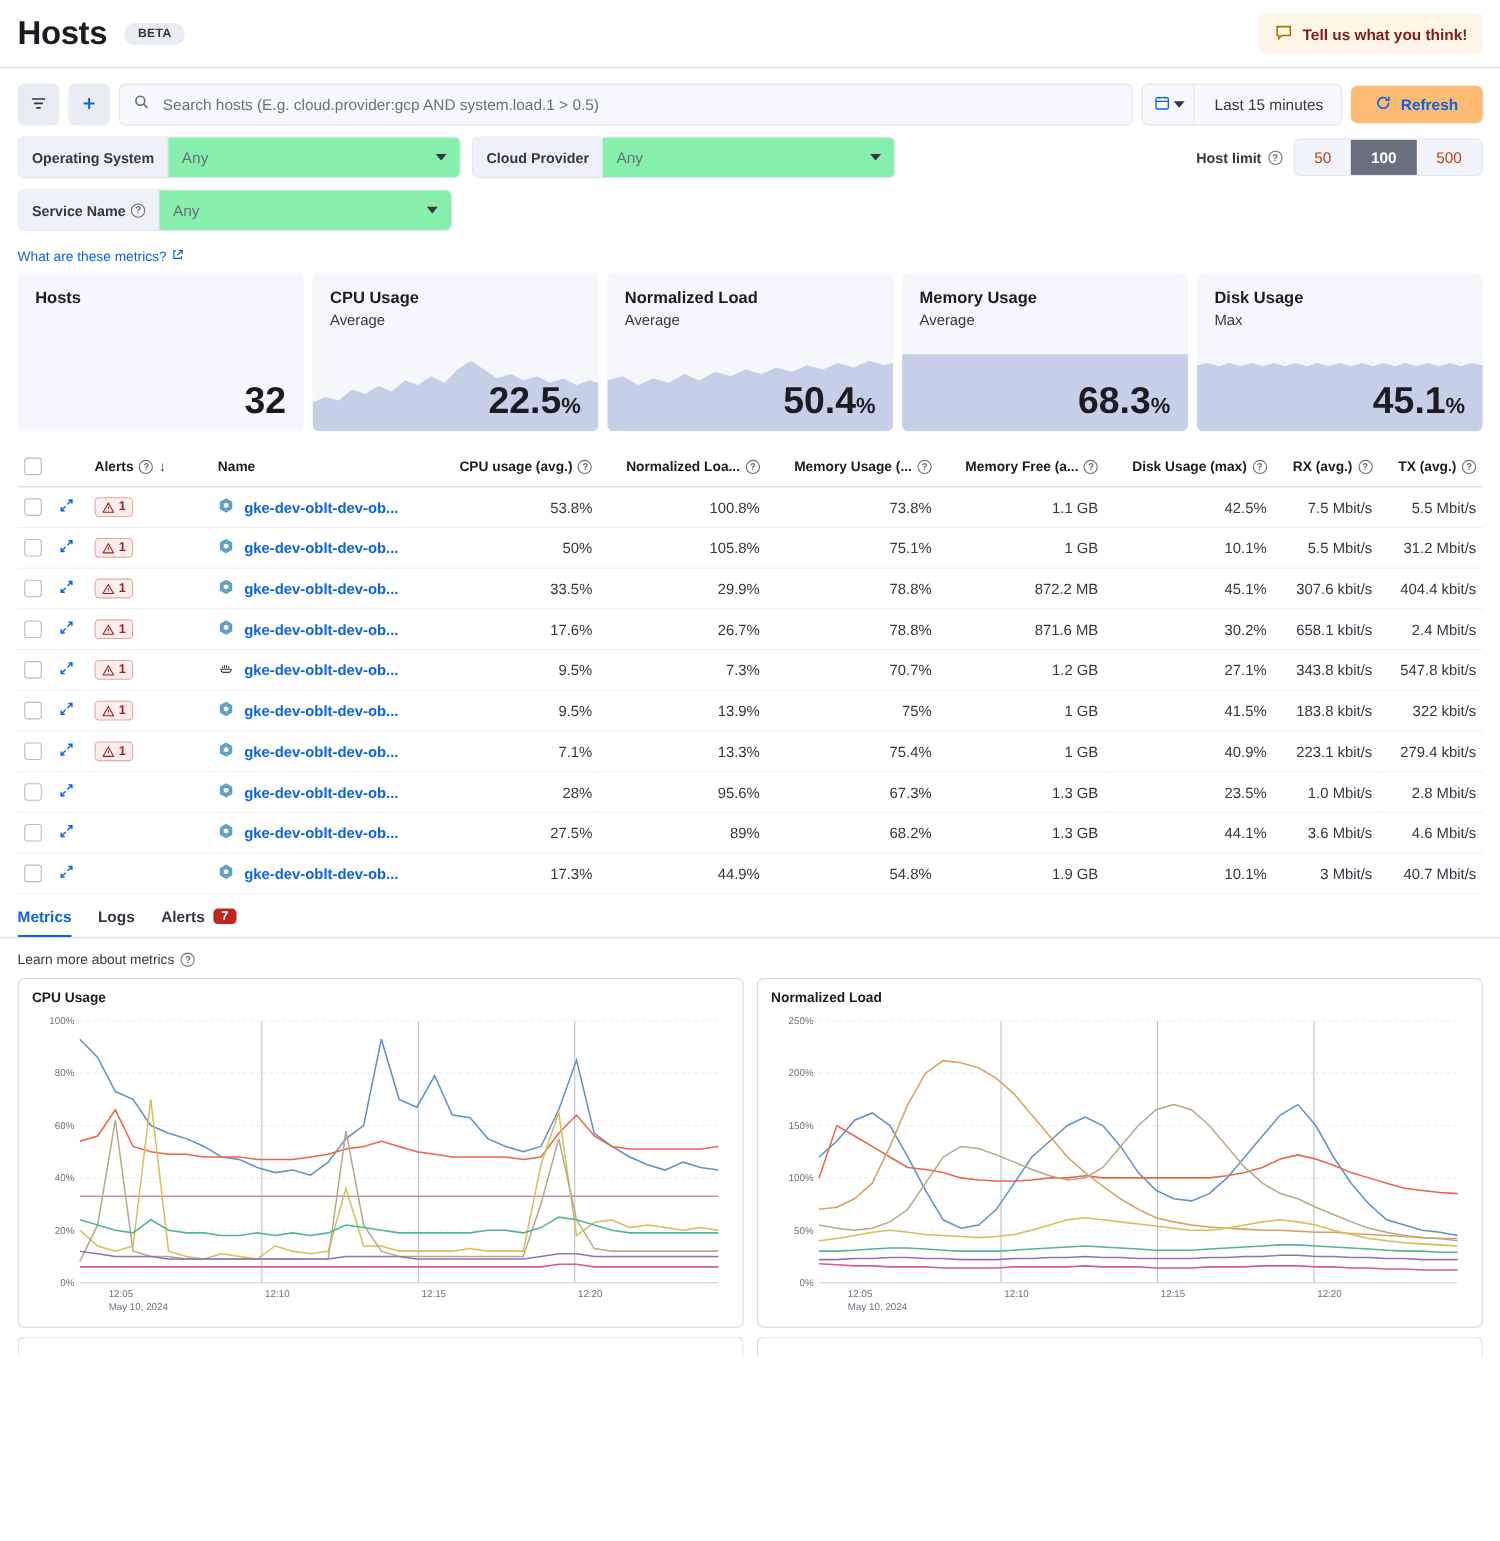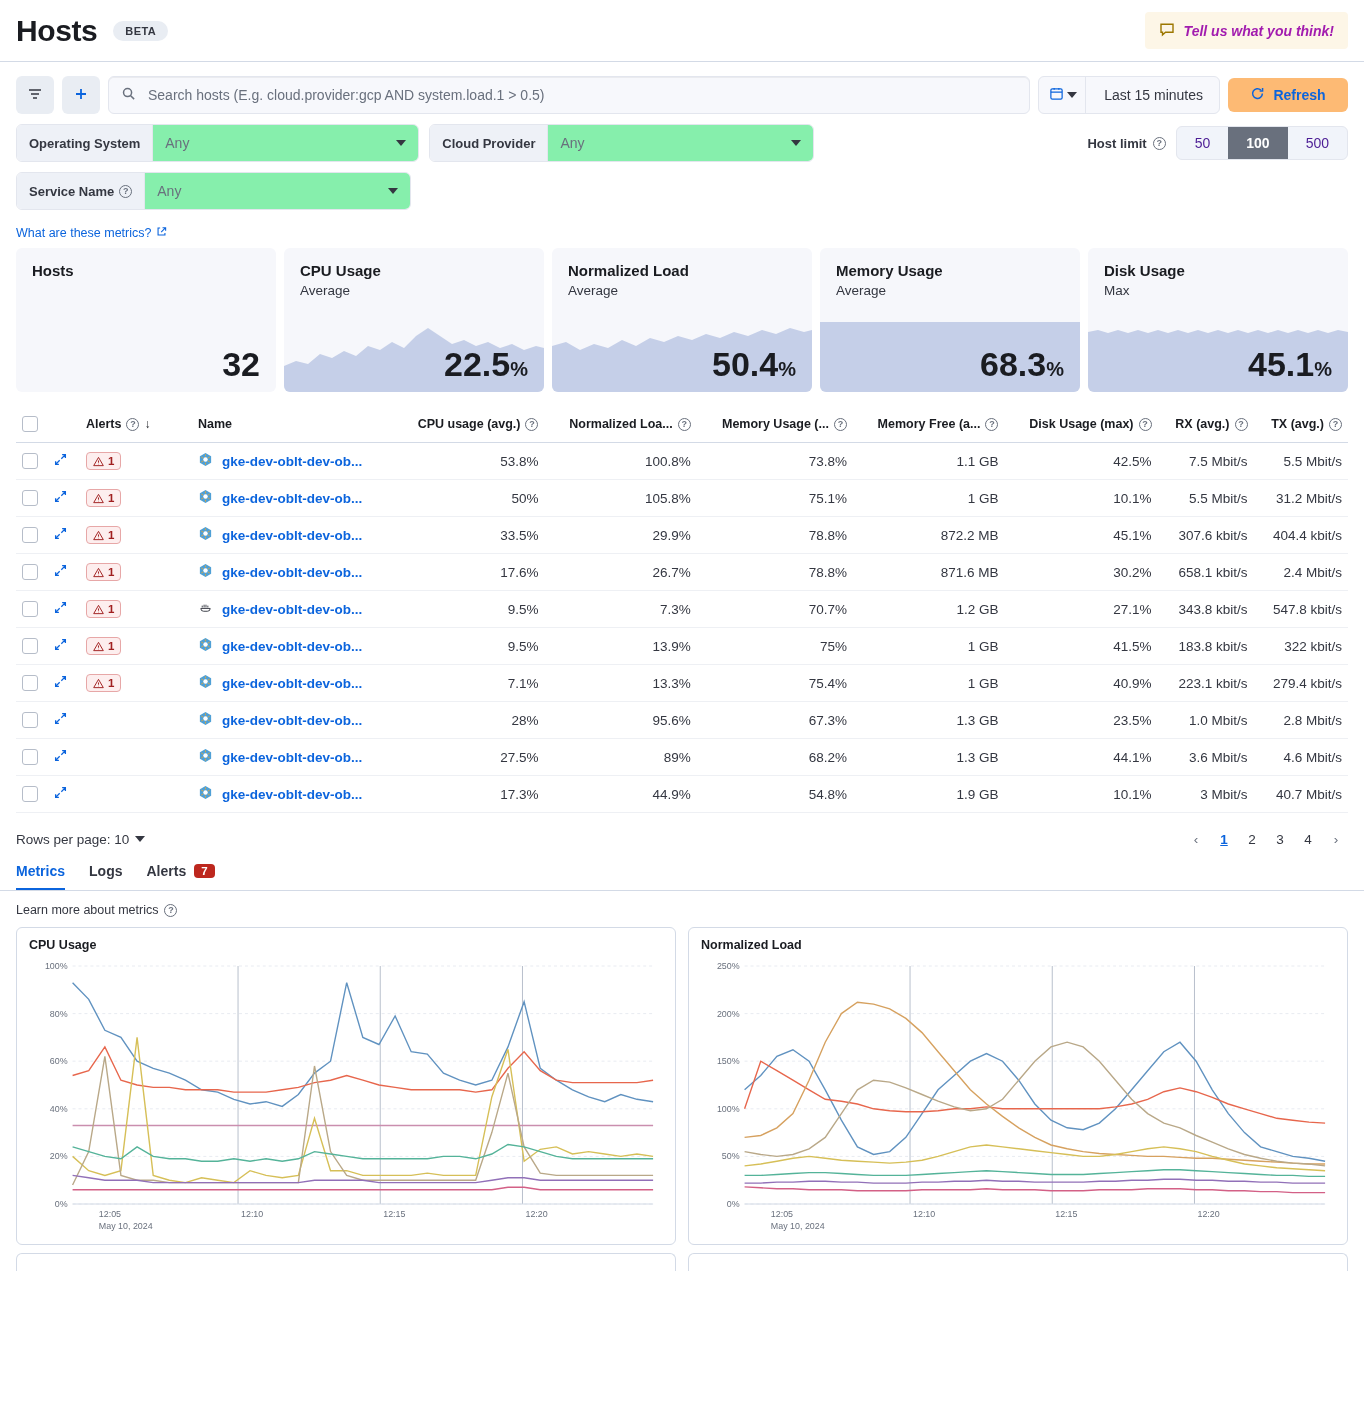--- a/index.html
+++ b/index.html
@@ -25,21 +25,21 @@
     background: #e9edf3; color: #343741;
     border-radius: 12px; padding: 4px 12px;
     font-size: 11px; font-weight: 700; letter-spacing: 0.4px;
   }
   .feedback {
     margin-left: auto;
     background: #fdf6e7;
     border-radius: 4px;
     padding: 9px 14px;
     display: flex; align-items: center; gap: 9px;
-    color: #a21caf; font-size: 14px; font-weight: 700; font-style: italic;
+    color: #7f1d1d; font-size: 14px; font-weight: 700;
   }
   .feedback svg { width: 16px; height: 16px; }
 
   
   .controls { padding: 14px 16px 0 16px; }
   .row1 { display: flex; align-items: center; gap: 8px; }
   .icon-btn {
     width: 38px; height: 38px; border-radius: 6px;
     background: #e9edf3; border: none;
     display: flex; align-items: center; justify-content: center;
@@ -114,21 +114,21 @@
   }
   .host-limit {
     margin-left: auto; display: flex; align-items: center; gap: 10px;
   }
   .host-limit-label { font-size: 13px; font-weight: 700; color: #343741; display: flex; gap: 6px; align-items: center; }
   .seg {
     display: flex; border-radius: 6px; overflow: hidden; background: #f1f4fa;
     border: 1px solid #e3e6ee;
   }
   .seg div {
-    padding: 8px 18px; font-size: 14px; cursor: pointer; color: #4c1d95;
+    padding: 8px 18px; font-size: 14px; cursor: pointer; color: #c2410c;
   }
   .seg div.active { background: #69707d; color: #fff; font-weight: 700; }
 
   .metrics-link {
     margin-top: 16px;
     font-size: 12.5px; color: #0b64dd;
     display: flex; align-items: center; gap: 5px; cursor: pointer;
   }
   .metrics-link svg { width: 11px; height: 11px; }
 
@@ -695,34 +695,20 @@
             <td>54.8%</td>
             <td>1.9 GB</td>
             <td>10.1%</td>
             <td>3 Mbit/s</td>
             <td>40.7 Mbit/s</td>
           </tr>
         </tbody>
     </table>
   </div>
 
-  <div class="pag-row">
-    <div class="rows-per">
-      <span>Rows per page: 10</span>
-      <span class="chev"></span>
-    </div>
-    <div class="pager">
-      <span class="arrow">‹</span>
-      <span class="cur">1</span>
-      <span>2</span>
-      <span>3</span>
-      <span>4</span>
-      <span class="arrow">›</span>
-    </div>
-  </div>
 
   <div class="tabs">
     <div class="tab active">
       <span>Metrics</span>
     </div>
     <div class="tab">
       <span>Logs</span>
     </div>
     <div class="tab">
       <span>Alerts</span>

